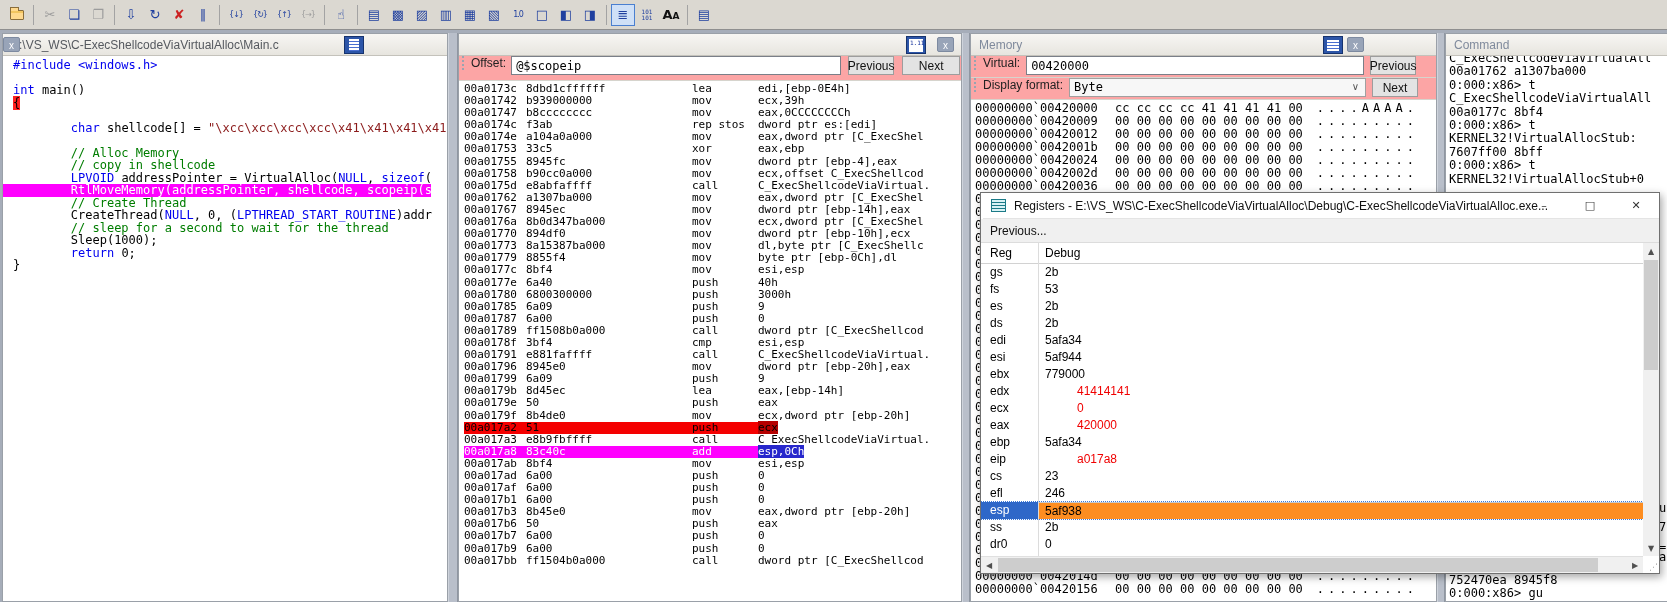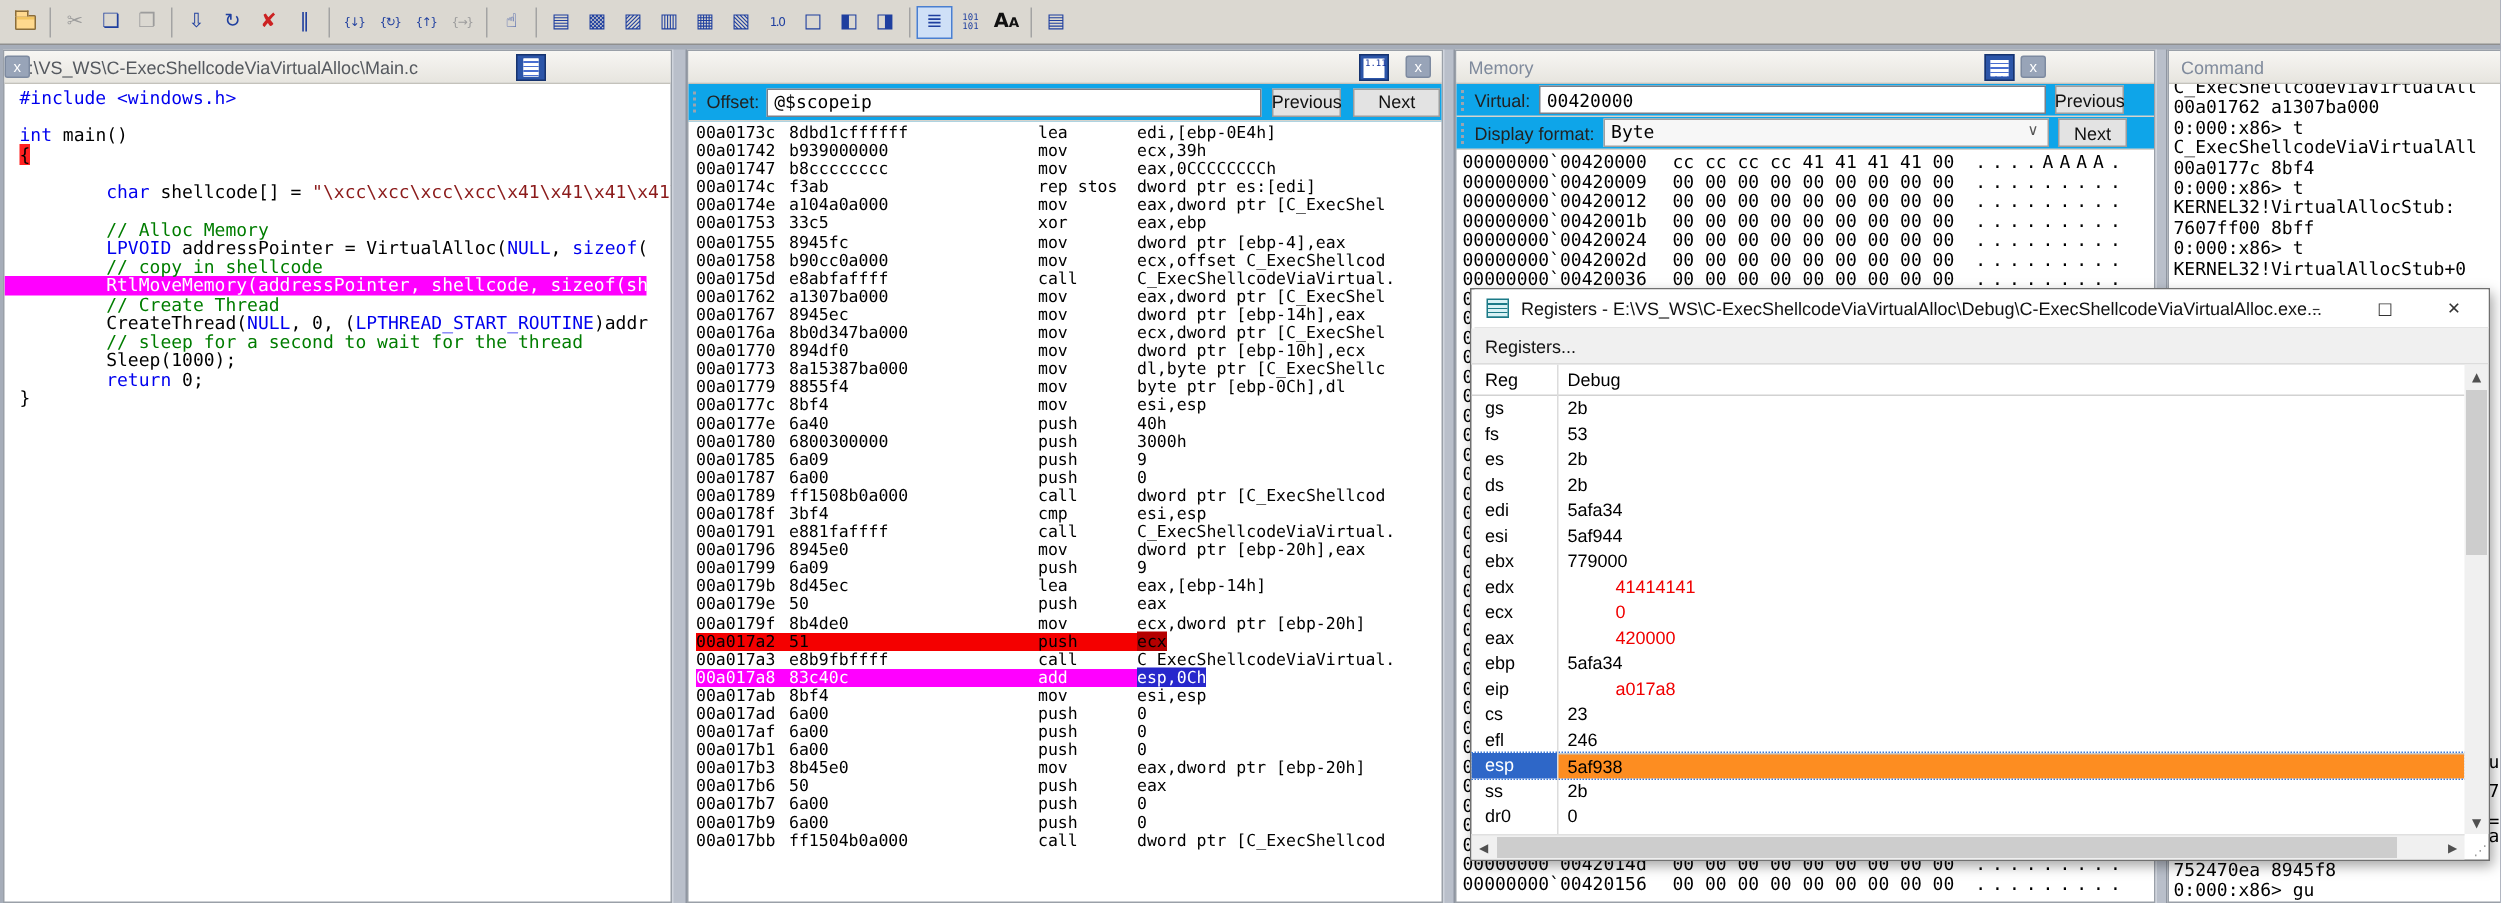--- a/index.html
+++ b/index.html
@@ -41,22 +41,22 @@
              background-image:repeating-linear-gradient(#fff 0 2px, #4a6fd0 2px 3px); }
   .doc-ico .grid { width:12px; height:11px; background:#fff;
              background-image:repeating-linear-gradient(#fff 0 2px, #4a6fd0 2px 3px),
                               repeating-linear-gradient(90deg,#fff 0 3px, #4a6fd0 3px 4px); }
   .doc-ico .dlabel { font-size:6px; color:#16339c; background:#fff; width:14px; height:13px;
              line-height:5px; text-align:left; padding:1px; font-family:"DejaVu Sans Mono",monospace; }
   .x-btn { position:absolute; top:3px; width:17px; height:15px; background:#98a4b8;
            color:#fff; font-size:10px; line-height:15px; text-align:center; border:1px solid #7d8aa0;
            border-radius:2px; }
 
-  .ctrlrow { position:absolute; left:0; right:0; background:#0ea5e9; border-bottom:1px solid #d6d4cd;
-             display:flex; align-items:center; font-size:12px; color:#222; }
+  .ctrlrow { position:absolute; left:0; right:0; background:#fca5a5; border-bottom:1px solid #d6d4cd;
+             display:flex; align-items:flex-start; font-size:12px; color:#222; }
   .grip { width:4px; height:14px; border-left:2px dotted #9aa4b0; margin:0 5px 0 3px; }
   .tinput { background:#fff; border:1px solid #7a7f88; height:19px; font-family:"DejaVu Sans Mono",monospace;
             font-size:12px; padding:1px 4px; color:#000; }
   .btn { background:#e3e3e3; border:1px solid #9d9d9d; height:19px; font-size:12px;
          display:flex; align-items:center; justify-content:center; color:#111; }
   .combo { background:#f7f7f7; border:1px solid #a0a0a0; height:19px; font-family:"DejaVu Sans Mono",monospace;
            font-size:12px; padding:1px 4px; position:relative; color:#000; }
   .combo .chev { position:absolute; right:6px; top:2px; color:#555; font-size:10px; font-family:"DejaVu Sans",sans-serif; }
 
   
@@ -192,23 +192,23 @@
     <div class="x-btn">x</div>
     <div id="src-content">
         <div class="sline"><span class="c-b">#include &lt;windows.h&gt;</span></div>
         <div class="sline">&nbsp;</div>
         <div class="sline"><span class="c-b">int</span><span class="c-k"> main()</span></div>
         <div class="sline"><span class="c-k bg-red">{</span></div>
         <div class="sline">&nbsp;</div>
         <div class="sline"><span class="c-k">        </span><span class="c-b">char</span><span class="c-k"> shellcode[] = </span><span class="c-r">"\xcc\xcc\xcc\xcc\x41\x41\x41\x41\x41\x41"</span></div>
         <div class="sline">&nbsp;</div>
         <div class="sline"><span class="c-k">        </span><span class="c-g">// Alloc Memory</span></div>
+        <div class="sline"><span class="c-k">        </span><span class="c-g">// copy in shellcode</span></div>
         <div class="sline"><span class="c-k">        </span><span class="c-b">LPVOID</span><span class="c-k"> addressPointer = VirtualAlloc(</span><span class="c-b">NULL</span><span class="c-k">, </span><span class="c-b">sizeof</span><span class="c-k">(</span></div>
-        <div class="sline"><span class="c-k">        </span><span class="c-g">// copy in shellcode</span></div>
-        <div class="sline hl-magenta"><span class="c-w">        RtlMoveMemory(addressPointer, shellcode, sizeof(sh</span></div>
+        <div class="sline hl-magenta"><span class="c-w">        RtlMoveMemory(addressPointer, shellcode, scopeip(sh</span></div>
         <div class="sline"><span class="c-k">        </span><span class="c-g">// Create Thread</span></div>
         <div class="sline"><span class="c-k">        </span><span class="c-k">CreateThread(</span><span class="c-b">NULL</span><span class="c-k">, 0, (</span><span class="c-b">LPTHREAD_START_ROUTINE</span><span class="c-k">)addr</span></div>
         <div class="sline"><span class="c-k">        </span><span class="c-g">// sleep for a second to wait for the thread</span></div>
         <div class="sline"><span class="c-k">        Sleep(1000);</span></div>
         <div class="sline"><span class="c-k">        </span><span class="c-b">return</span><span class="c-k"> 0;</span></div>
         <div class="sline"><span class="c-k">}</span></div>
       </div>
   </div>
 
   <div class="vsplit" style="left:448px; width:10px;"></div>
@@ -367,21 +367,21 @@
     <div class="wtitle">
       <span class="reg-ico"></span>
       <span>Registers - E:\VS_WS\C-ExecShellcodeViaVirtualAlloc\Debug\C-ExecShellcodeViaVirtualAlloc.exe...</span>
     </div>
     <div class="caps">
       <span class="cap">–</span>
       <span class="cap">□</span>
       <span class="cap">✕</span>
     </div>
     <div class="menubar">
-      <span>Registers...</span>
+      <span>Previous...</span>
     </div>
     <div id="regtable">
       <div class="coldiv"></div>
       <div class="rhead">
         <span>Reg</span>
         <span>Debug</span>
       </div>
       <div id="regrows">
           <div class="rrow">
             <span class="rname">gs</span>

